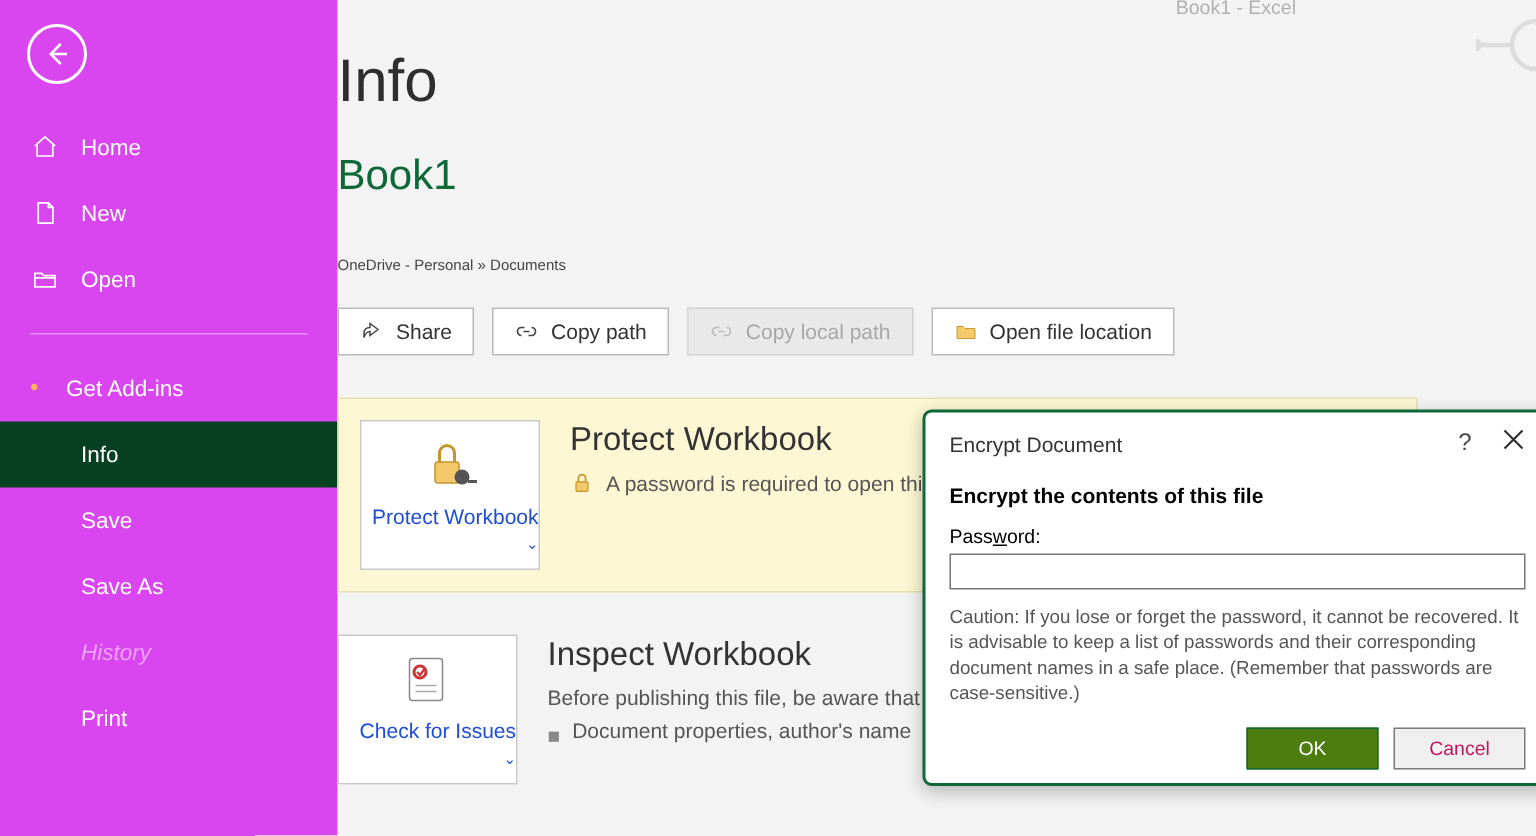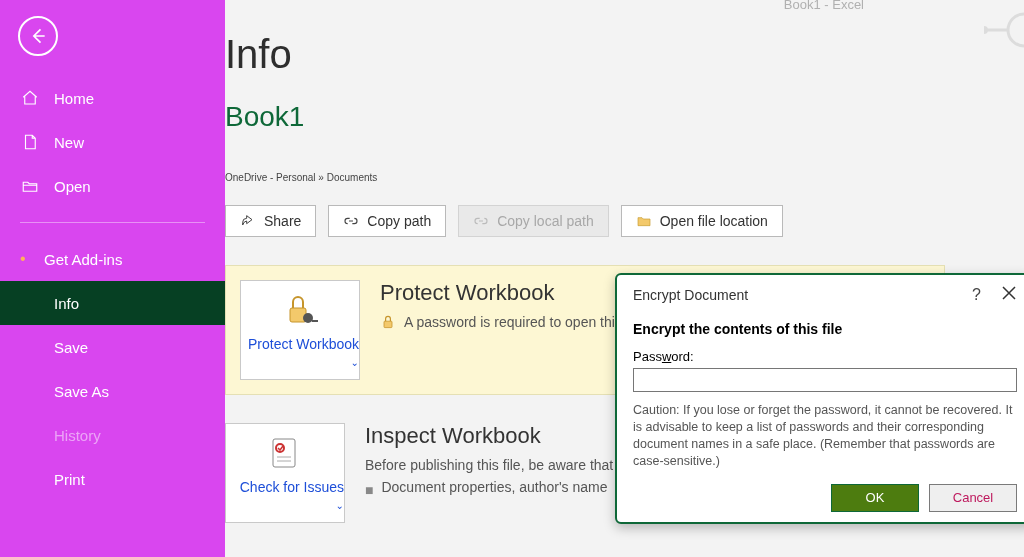--- a/index.html
+++ b/index.html
@@ -86,20 +86,21 @@
 
     .sidebar-divider {
       height: 1px;
       background: rgba(255,255,255,0.4);
       margin: 14px 20px;
     }
 
     .sidebar-item.disabled {
       color: rgba(255,255,255,0.5);
       cursor: default;
+      font-style: italic;
     }
 
     .sidebar-item.with-dot::before {
       content: "•";
       position: absolute;
       left: 20px;
       color: #ffb25a;
       font-size: 16px;
     }
 

